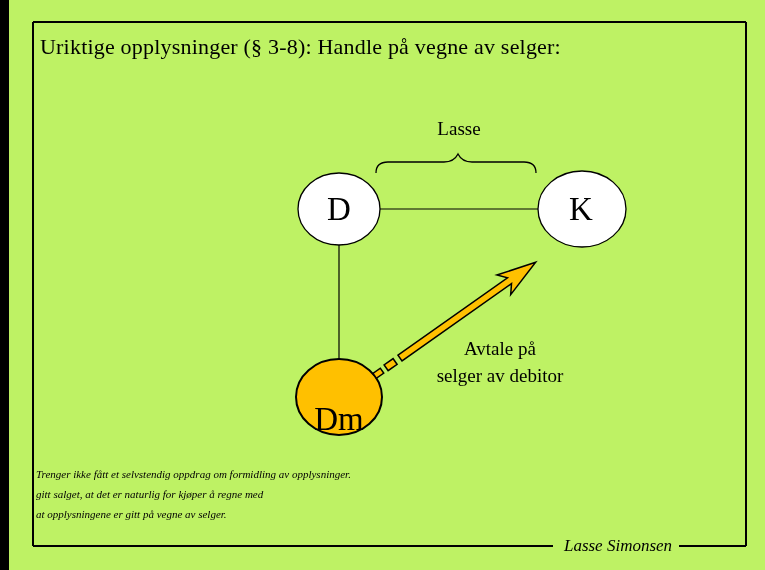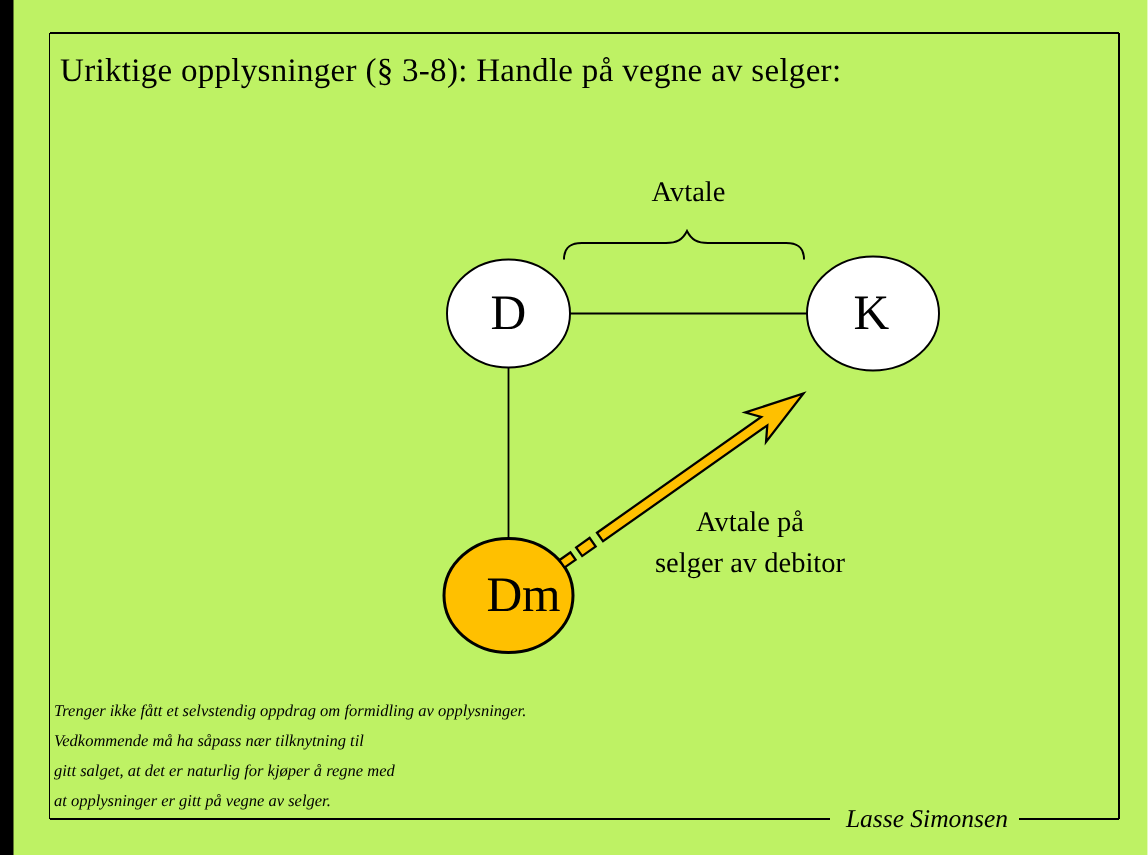--- a/index.html
+++ b/index.html
@@ -21,21 +21,21 @@
   #avtale-label {
     left: 399px; top: 118px; width: 120px;
     font-size: 19px; text-align: center;
   }
   .node-label {
     width: 64px; text-align: center;
     font-size: 33px; line-height: 33px;
   }
   #d-label  { left: 307px; top: 193px; }
   #k-label  { left: 549px; top: 193px; }
-  #dm-label { left: 307px; top: 381px; margin-left: 10px; }
+  #dm-label { left: 307px; top: 403px; }
   #handle-label {
     left: 418px; top: 335px; width: 164px;
     font-size: 19px; line-height: 27px; text-align: center;
   }
   #note-block {
     left: 36px; top: 464px; width: 520px;
     font-size: 11px; line-height: 20px; font-style: italic;
   }
   #footer-author {
     left: 559px; top: 536px; width: 118px;
@@ -71,35 +71,34 @@
 
     <g transform="translate(400,358) rotate(-35.2)" stroke="#000000" stroke-width="1.5" stroke-linejoin="miter" fill="#FFC000">
       <rect x="-31" y="-3" width="9" height="6"></rect>
       <rect x="-17" y="-3.5" width="11" height="7"></rect>
       <path d="M 0 -3.5 L 134 -3.5 L 127 -12 L 166 0 L 127 12 L 134 3.5 L 0 3.5 Z"></path>
     </g>
   </svg>
 
   <div id="slide-title" class="abs">Uriktige opplysninger (§ 3-8): Handle på vegne av selger:</div>
 
-  <div id="avtale-label" class="abs">Avtale</div>
+  <div id="avtale-label" class="abs">Lasse</div>
 
   <div id="d-label" class="abs node-label">D</div>
 
   <div id="k-label" class="abs node-label">K</div>
 
   <div id="dm-label" class="abs node-label">Dm</div>
 
   <div id="handle-label" class="abs">
     <div>Avtale på</div>
     <div>selger av debitor</div>
   </div>
 
   <div id="note-block" class="abs">
     <div>Trenger ikke fått et selvstendig oppdrag om formidling av opplysninger.</div>
-    <div>Vedkommende må ha såpass nær tilknytning til</div>
     <div>gitt salget, at det er naturlig for kjøper å regne med</div>
-    <div>at opplysninger er gitt på vegne av selger.</div>
+    <div>at opplysningene er gitt på vegne av selger.</div>
   </div>
 
   <div id="footer-author" class="abs">Lasse Simonsen</div>
 
 </div>
 
 </body></html>

